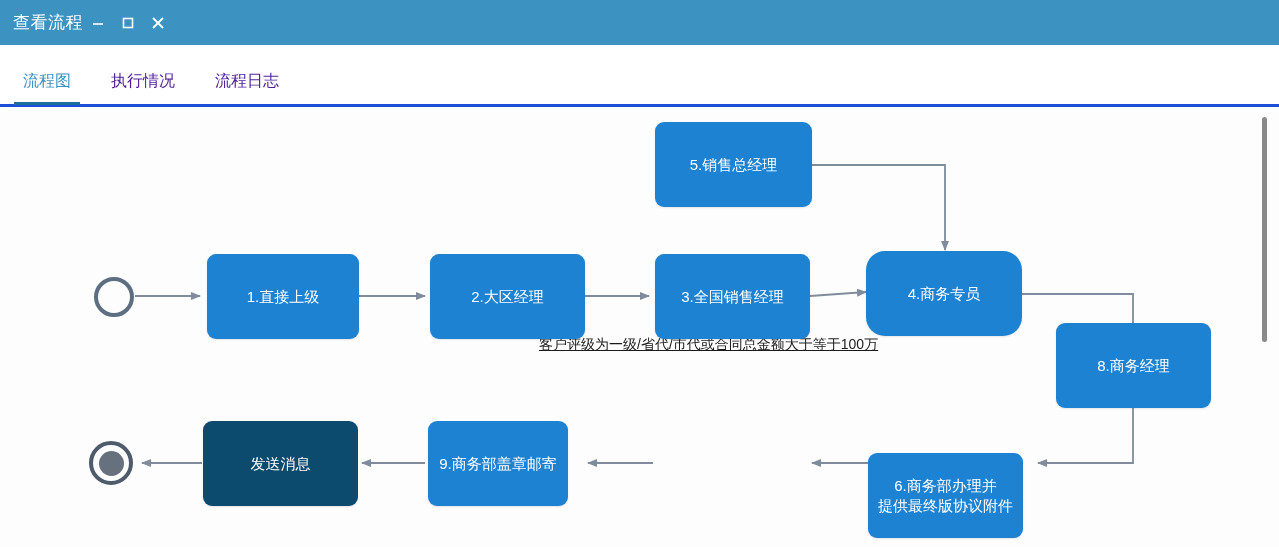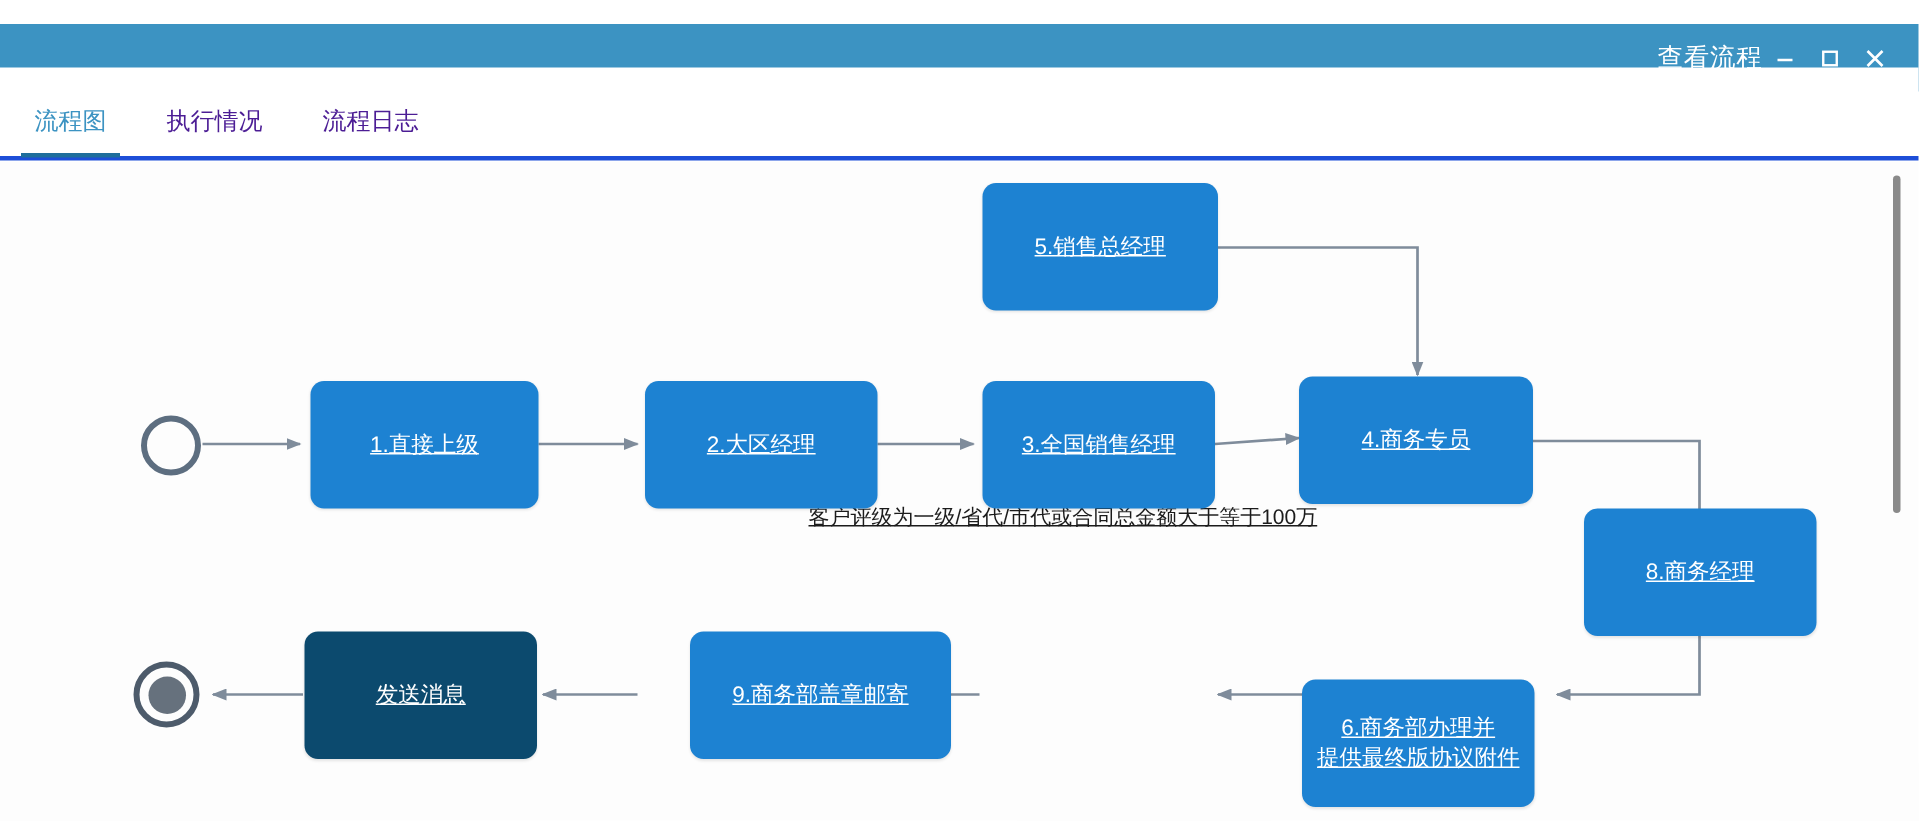--- a/index.html
+++ b/index.html
@@ -7,26 +7,26 @@
     width: 1279px;
     height: 547px;
     overflow: hidden;
     font-family: "Liberation Sans", "DejaVu Sans", sans-serif;
     background: #ffffff;
   }
 
   
   .titlebar {
     position: absolute;
-    left: 0; top: 16px;
+    left: 0; top: 0;
     width: 1279px; height: 45px;
     background: #3c93c2;
     display: flex;
     align-items: center;
-    justify-content: flex-end;
+    justify-content: flex-start;
   }
   .title-text {
     color: #ffffff;
     font-size: 17px;
     letter-spacing: .5px;
     padding-left: 13px;
     user-select: none;
   }
   .win-controls {
     display: flex;
@@ -101,21 +101,20 @@
     color: #ffffff;
     display: flex;
     align-items: center;
     justify-content: center;
     text-align: center;
     font-size: 15px;
     line-height: 20px;
     cursor: pointer;
     box-shadow: 0 1px 2px rgba(0,0,0,.10);
     padding: 16px 6px;
-    text-decoration: underline;
   }
   .node.light { background: #0c4a6e; }
   .node .line2 { display: block; }
 
   
   .marker {
     position: absolute;
     border-radius: 50%;
     cursor: pointer;
   }
@@ -253,41 +252,41 @@
     </div>
 
     <div class="node" style="left:430px; top:146px; width:155px; height:85px;text-align:right;">
       <span>2.大区经理</span>
     </div>
 
     <div class="node" style="left:655px; top:146px; width:155px; height:85px;">
       <span>3.全国销售经理</span>
     </div>
 
-    <div class="node" style="left:866px; top:143px; width:156px; height:85px;">
+    <div class="node" style="left:866px; top:143px; width:156px; height:85px;border-radius:19px;">
       <span>4.商务专员</span>
     </div>
 
     <div class="node" style="left:655px; top:14px; width:157px; height:85px;">
       <span>5.销售总经理</span>
     </div>
 
-    <div class="node" style="left:1056px; top:215px; width:155px; height:85px;margin-top:16px;">
+    <div class="node" style="left:1056px; top:215px; width:155px; height:85px;">
       <span>8.商务经理</span>
     </div>
 
     <div class="node" style="left:868px; top:312px; width:155px; height:85px;margin-top:33px;">
       <span>
         <span>6.商务部办理并</span>
         <span class="line2">提供最终版协议附件</span>
       </span>
     </div>
 
 
-    <div class="node" style="left:428px; top:313px; width:174px; height:85px;margin-left:32px;">
+    <div class="node" style="left:428px; top:313px; width:140px; height:85px;">
       <span>9.商务部盖章邮寄</span>
     </div>
 
     <div class="node light" style="left:203px; top:313px; width:155px; height:85px;">
       <span>发送消息</span>
     </div>
 
   </div>
 
   <div class="vscroll-track">

